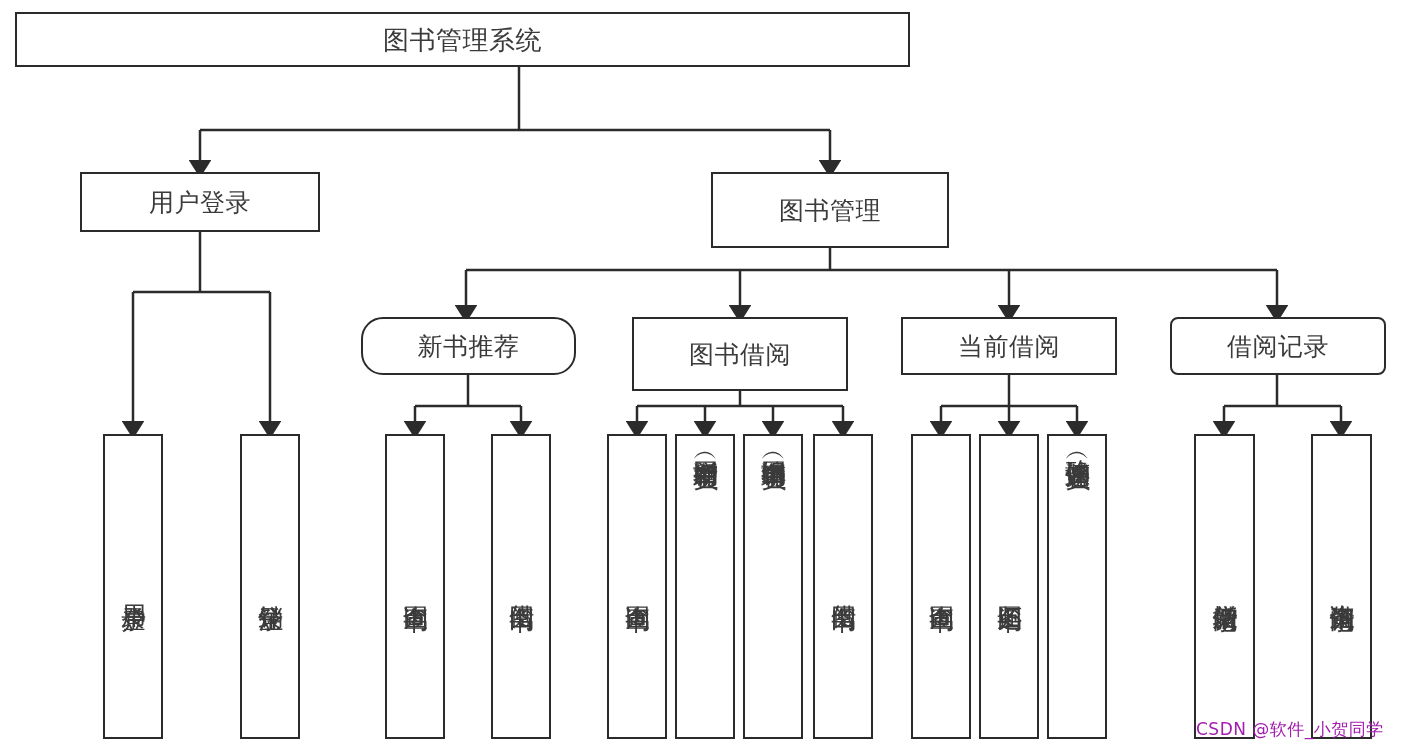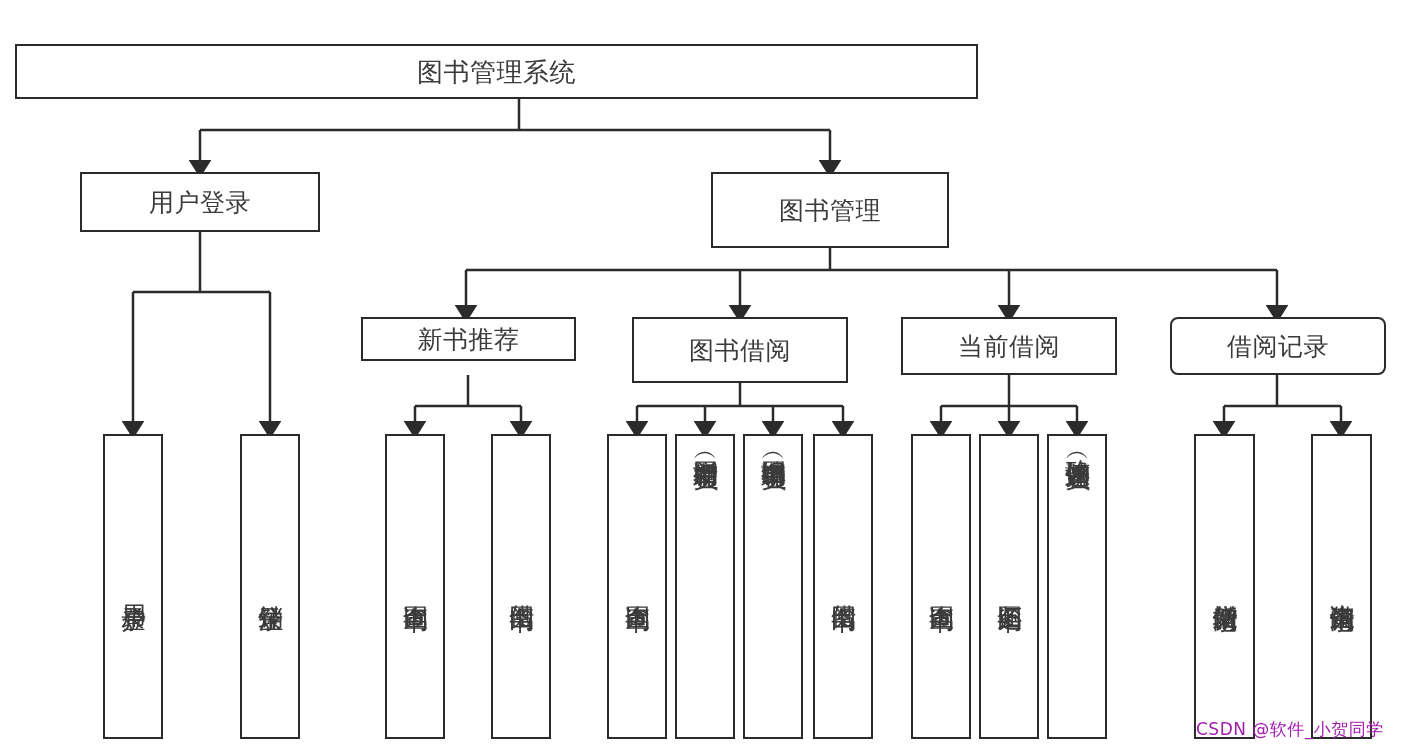--- a/index.html
+++ b/index.html
@@ -127,37 +127,37 @@
       <path d="M1009,406 L1009,424" marker-end="url(#arrow)"></path>
       <path d="M1077,406 L1077,424" marker-end="url(#arrow)"></path>
 
       <path d="M1277,375 L1277,406"></path>
       <path d="M1224,406 L1341,406"></path>
       <path d="M1224,406 L1224,424" marker-end="url(#arrow)"></path>
       <path d="M1341,406 L1341,424" marker-end="url(#arrow)"></path>
     </g>
   </svg>
 
-  <div class="node horiz root" style="left:15px; top:12px; width:963px; height:55px;margin-top:32px;">
+  <div class="node horiz root" style="left:15px; top:12px; width:895px; height:55px;">
     <span class="label">图书管理系统</span>
   </div>
 
   <div class="node horiz" style="left:80px; top:172px; width:240px; height:60px;">
     <span class="label">用户登录</span>
   </div>
 
   <div class="node horiz" style="left:711px; top:172px; width:238px; height:76px;">
     <span class="label">图书管理</span>
   </div>
 
-  <div class="node horiz" style="left:361px; top:317px; width:215px; height:44px;">
+  <div class="node horiz" style="left:361px; top:317px; width:215px; height:58px;border-radius:22px;">
     <span class="label">新书推荐</span>
   </div>
 
-  <div class="node horiz" style="left:632px; top:317px; width:216px; height:66px;">
+  <div class="node horiz" style="left:632px; top:317px; width:216px; height:74px;">
     <span class="label">图书借阅</span>
   </div>
 
   <div class="node horiz" style="left:901px; top:317px; width:216px; height:58px;">
     <span class="label">当前借阅</span>
   </div>
 
   <div class="node horiz" style="left:1170px; top:317px; width:216px; height:58px;border-radius:8px;">
     <span class="label">借阅记录</span>
   </div>

